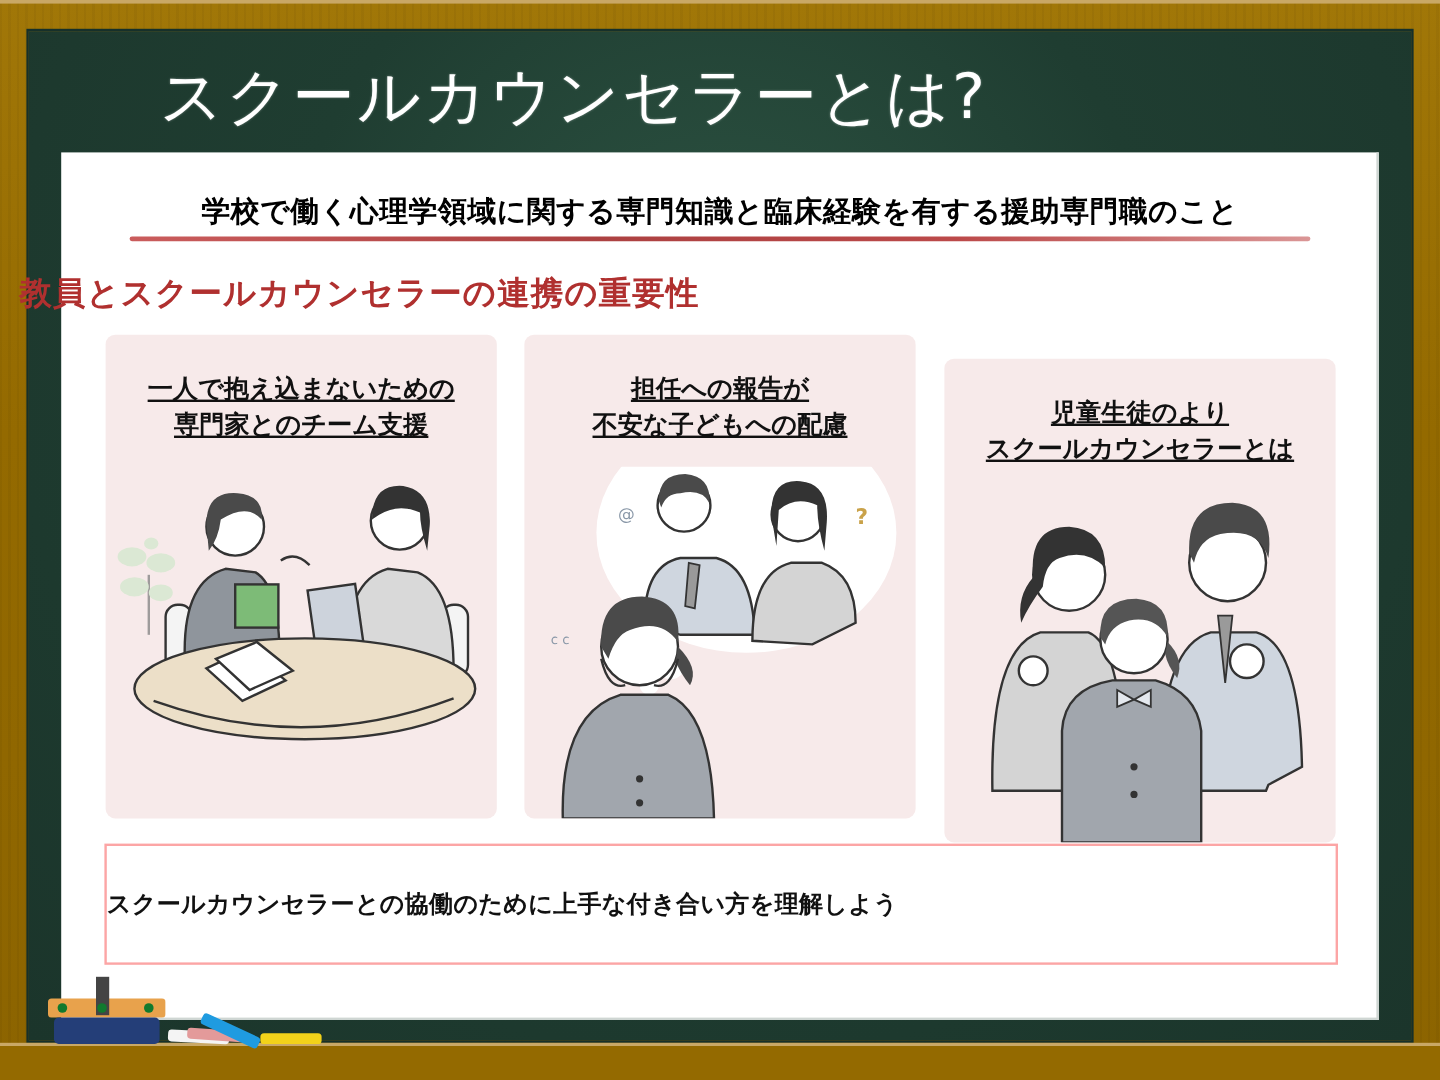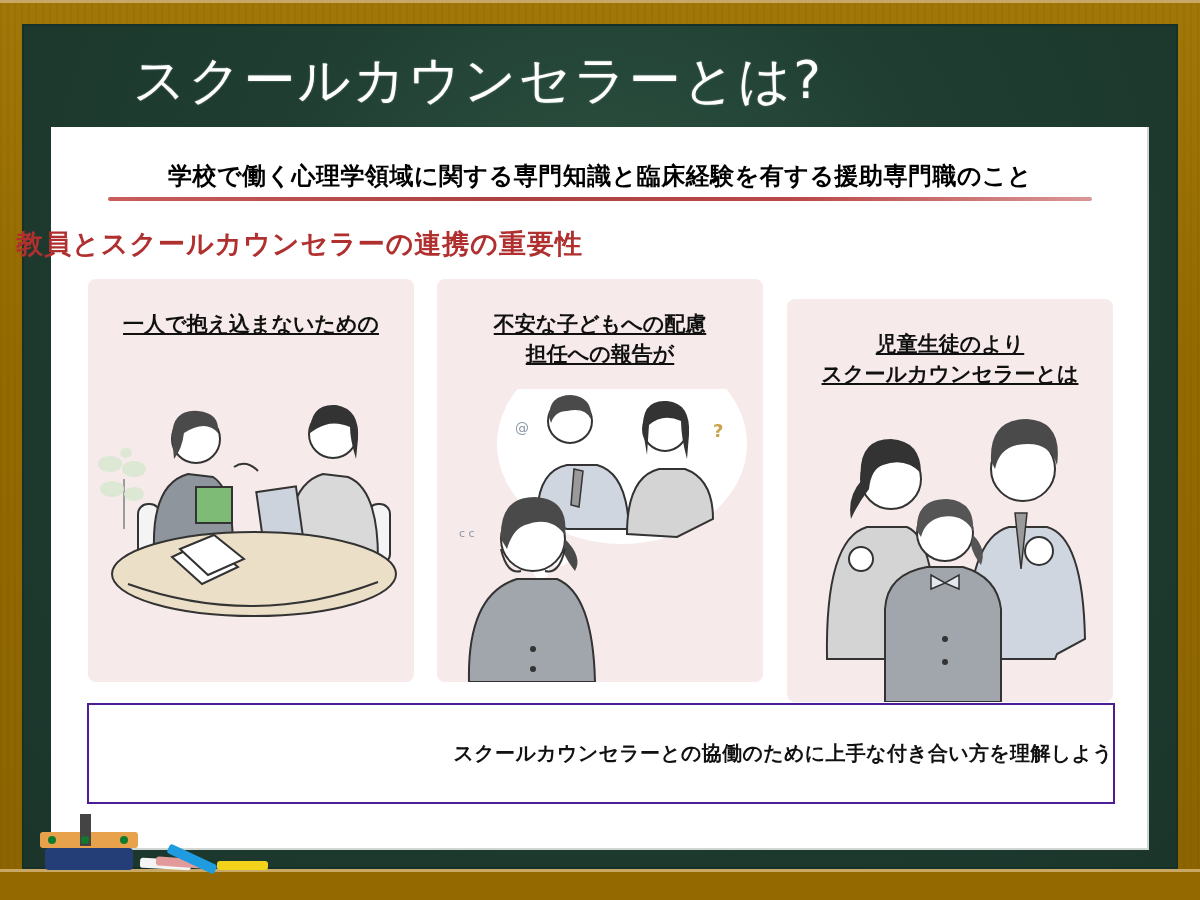--- a/index.html
+++ b/index.html
@@ -56,22 +56,22 @@
     .card-2 { left: 437px; }
     .card-3 { left: 787px; margin-top: 20px; }
     .card-title {
       position: absolute; left: 0; top: 30px; width: 100%; text-align: center;
       font-size: 21px; font-weight: bold; color: #111111; line-height: 30px; text-decoration: underline;
     }
     .card-title span { display: block; }
     .illus { position: absolute; left: 0; top: 110px; width: 326px; height: 293px; }
     .summary-box {
       position: absolute; left: 87px; top: 703px; width: 1028px; height: 101px;
-      border: 2px solid #4c1d95; background: #ffffff;
-      display: flex; align-items: center; justify-content: flex-end;
+      border: 2px solid #fca5a5; background: #ffffff;
+      display: flex; align-items: center; justify-content: flex-start;
     }
     .summary-text { font-size: 20px; font-weight: bold; color: #111111; letter-spacing: 0.3px; }
     .ledge {
       position: absolute; left: 0; top: 869px; width: 1200px; height: 31px;
       background: linear-gradient(180deg, #c9a866 0 3px, #946a00 3px 100%);
     }
     .eraser { position: absolute; left: 40px; top: 812px; width: 98px; height: 58px; }
     .chalk { position: absolute; border-radius: 3px; }
   </style>
 </head>
@@ -86,20 +86,21 @@
 <div class="paper"></div>
 
 <div class="definition">学校で働く心理学領域に関する専門知識と臨床経験を有する援助専門職のこと</div>
 <div class="def-underline"></div>
 
 <h2 class="subtitle">教員とスクールカウンセラーの連携の重要性</h2>
 
 <div class="card card-1">
   <div class="card-title">
     <span>一人で抱え込まないための</span>
+    <span>専門家とのチーム支援</span>
   </div>
   <svg class="illus" viewBox="0 0 326 293">
 
     <g opacity="0.8">
       <line x1="36" y1="140" x2="36" y2="90" stroke="#888" stroke-width="2"></line>
       <ellipse cx="22" cy="75" rx="12" ry="8" fill="#d5e8cf"></ellipse>
       <ellipse cx="46" cy="80" rx="12" ry="8" fill="#d5e8cf"></ellipse>
       <ellipse cx="24" cy="100" rx="12" ry="8" fill="#d5e8cf"></ellipse>
       <ellipse cx="46" cy="105" rx="10" ry="7" fill="#d5e8cf"></ellipse>
       <ellipse cx="38" cy="64" rx="6" ry="5" fill="#d5e8cf"></ellipse>
@@ -121,22 +122,22 @@
 
     <ellipse cx="166" cy="185" rx="142" ry="42" fill="#ecdfc8" stroke="#333" stroke-width="2"></ellipse>
     <path d="M40 195 Q166 240 290 193" fill="none" stroke="#333" stroke-width="2"></path>
     <polygon points="84,168 118,152 150,178 114,195" fill="#fff" stroke="#333" stroke-width="2"></polygon>
     <polygon points="92,160 126,146 156,170 120,186" fill="#fff" stroke="#333" stroke-width="2"></polygon>
   </svg>
 </div>
 
 <div class="card card-2">
   <div class="card-title">
+    <span>担任への報告が</span>
     <span>不安な子どもへの配慮</span>
-    <span>担任への報告が</span>
   </div>
   <svg class="illus" viewBox="0 0 326 293">
 
     <ellipse cx="185" cy="55" rx="125" ry="100" fill="#fff"></ellipse>
     <circle cx="122" cy="165" r="12" fill="#fff"></circle>
     <circle cx="104" cy="182" r="8" fill="#fff"></circle>
 
     <path d="M100 130 Q100 82 130 76 L160 76 Q190 84 192 140 L130 140 Z" fill="#cfd6df" stroke="#333" stroke-width="2"></path>
     <circle cx="133" cy="32" r="22" fill="#fff" stroke="#333" stroke-width="2"></circle>
     <path d="M112 28 Q112 6 134 6 Q156 8 154 30 Q148 18 130 22 Q118 22 114 34 Z" fill="#4a4a4a"></path>

